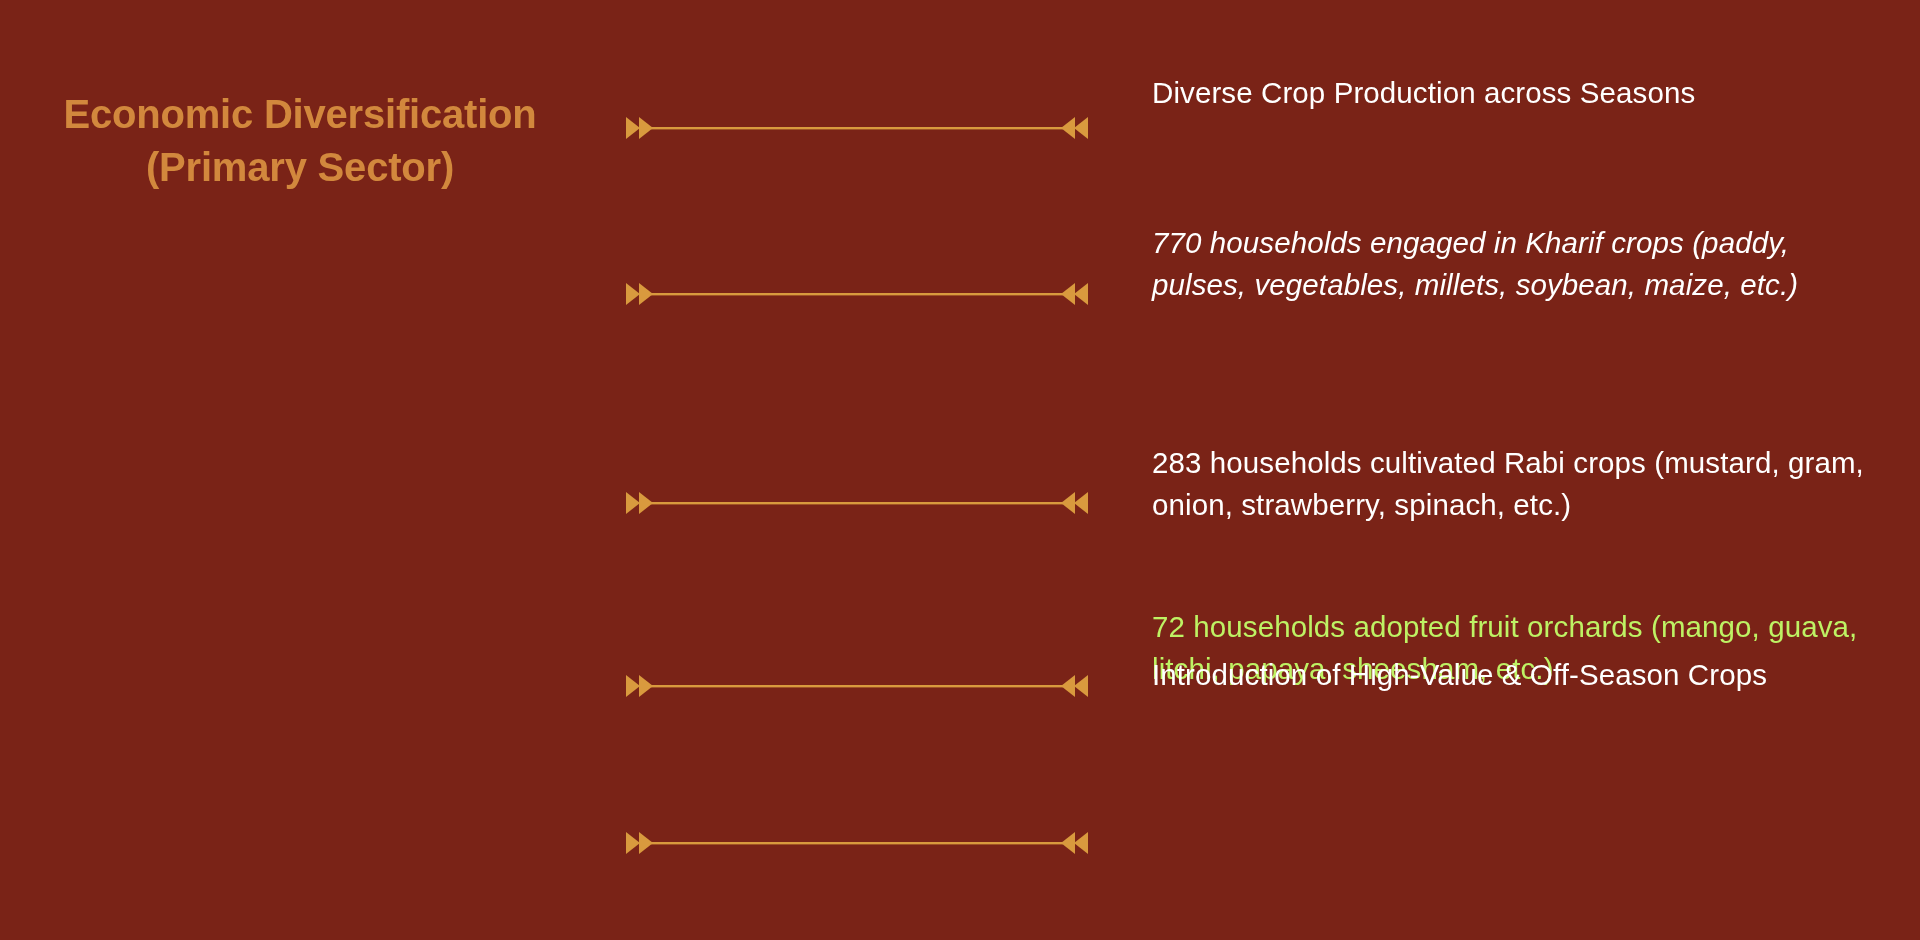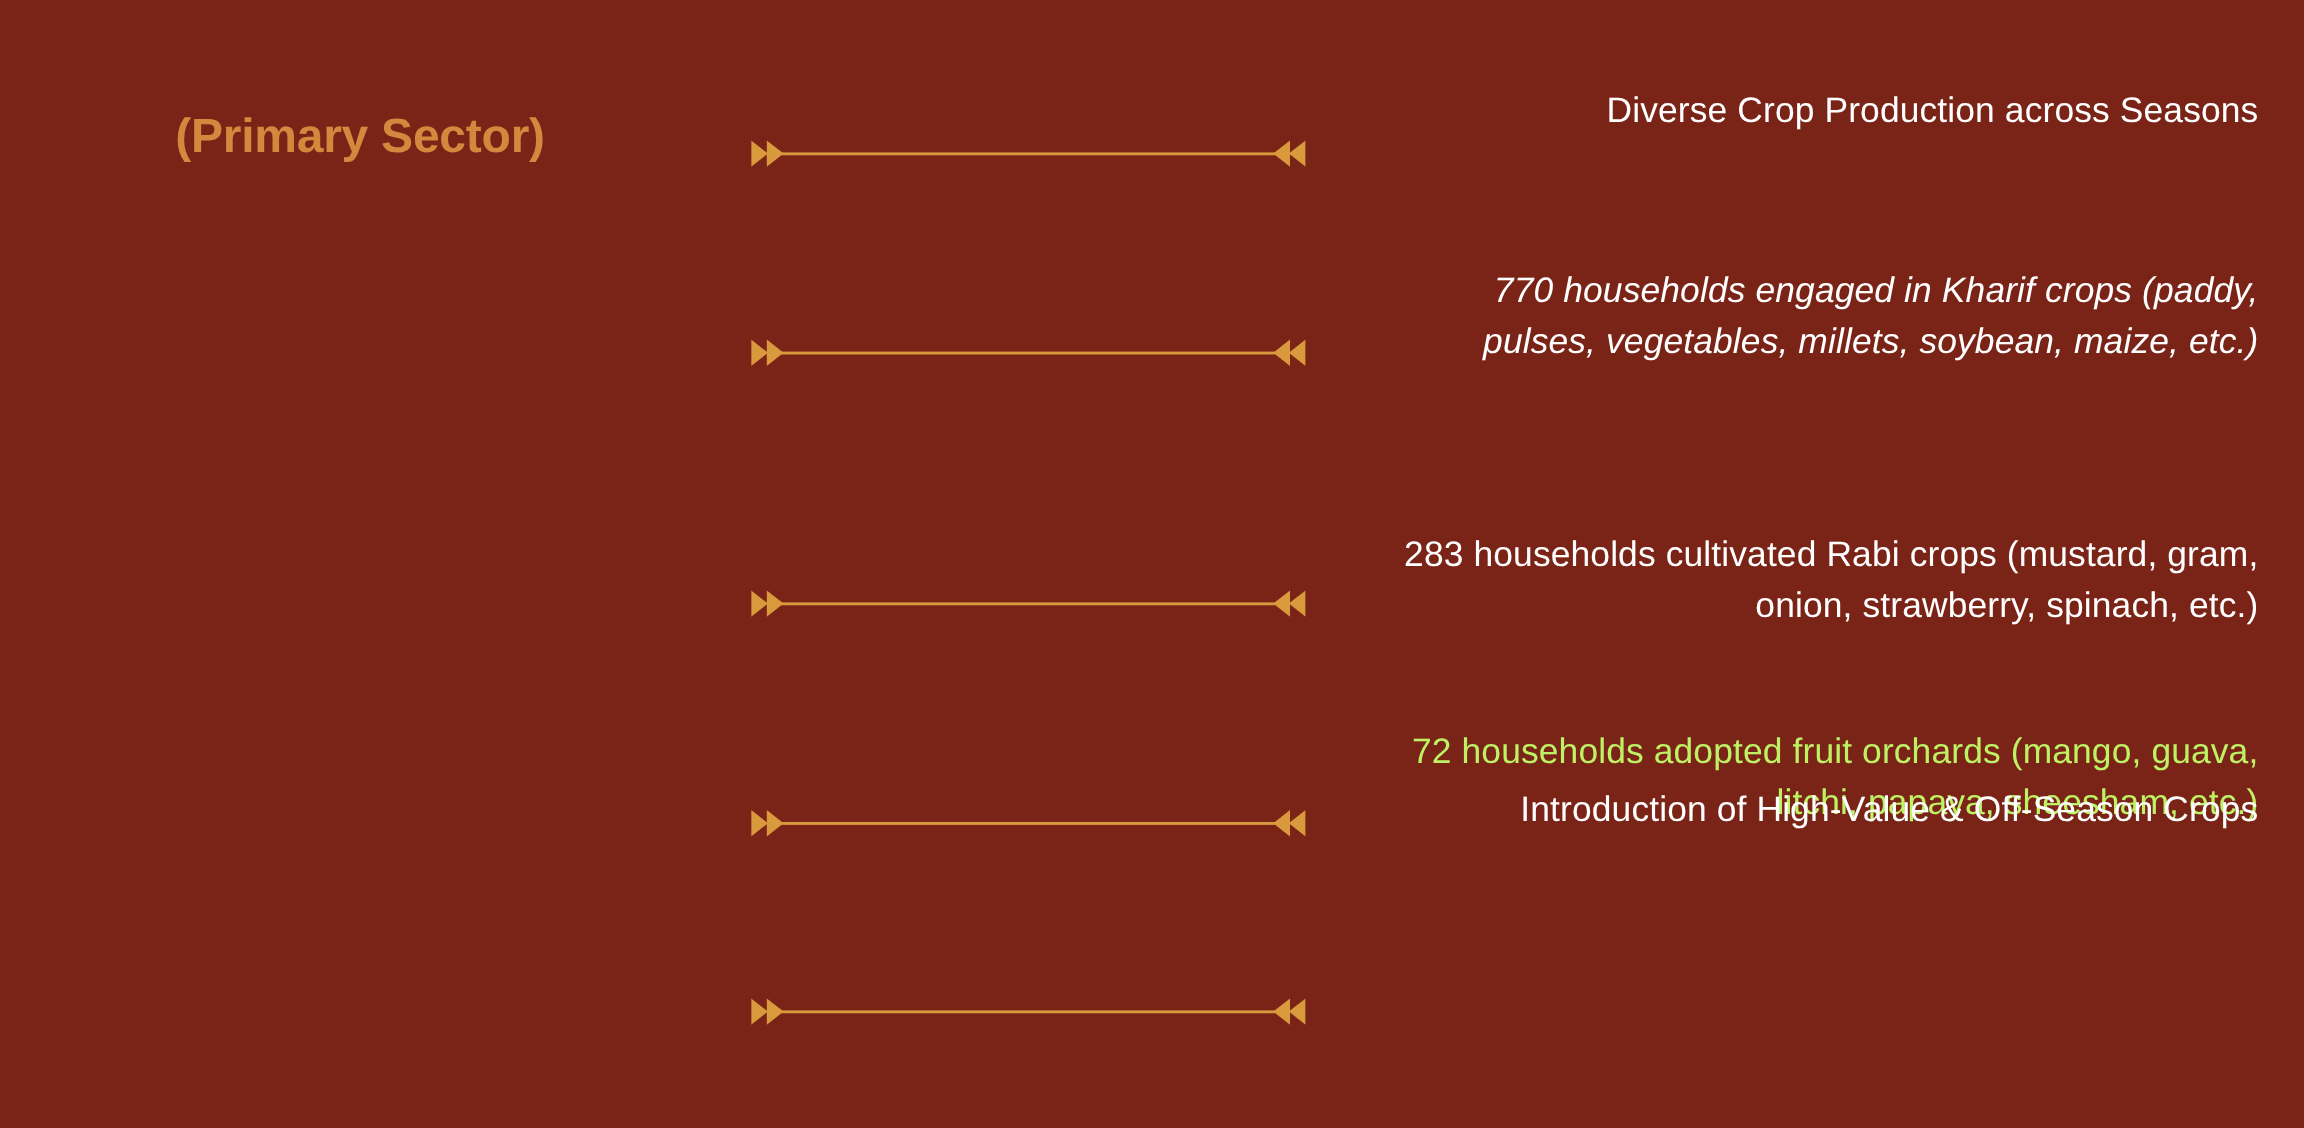--- a/index.html
+++ b/index.html
@@ -41,21 +41,20 @@
     white-space: nowrap;
   }
 
   
   .rows {
     position: absolute;
     left: 0;
     top: 0;
     width: 1920px;
     height: 940px;
-    text-align: right;
   }
 
   
   .connector {
     position: absolute;
     left: 626px;
     width: 462px;
     height: 34px;
     margin-top: -17px;
   }
@@ -77,20 +76,21 @@
     letter-spacing: 0.1px;
     white-space: pre-line;
   }
 </style>
 </head>
 <body style="background: rgb(122, 35, 23);">
 
 <div class="slide" style="background: rgb(122, 35, 23);">
 
   <div class="title-block" style="color: rgb(210, 136, 61);">
+    <span class="title-line">Economic Diversification</span>
     <span class="title-line">(Primary Sector)</span>
   </div>
 
   <div class="rows">
       <div class="connector" style="top: 128px;">
         <svg viewBox="0 0 462 34" xmlns="http://www.w3.org/2000/svg">
           <polygon points="0,6 14,17 0,28" fill="#D99A3E"></polygon>
           <polygon points="13,6 27,17 13,28" fill="#D99A3E"></polygon>
           <polygon points="462,6 448,17 462,28" fill="#D99A3E"></polygon>
           <polygon points="449,6 435,17 449,28" fill="#D99A3E"></polygon>

